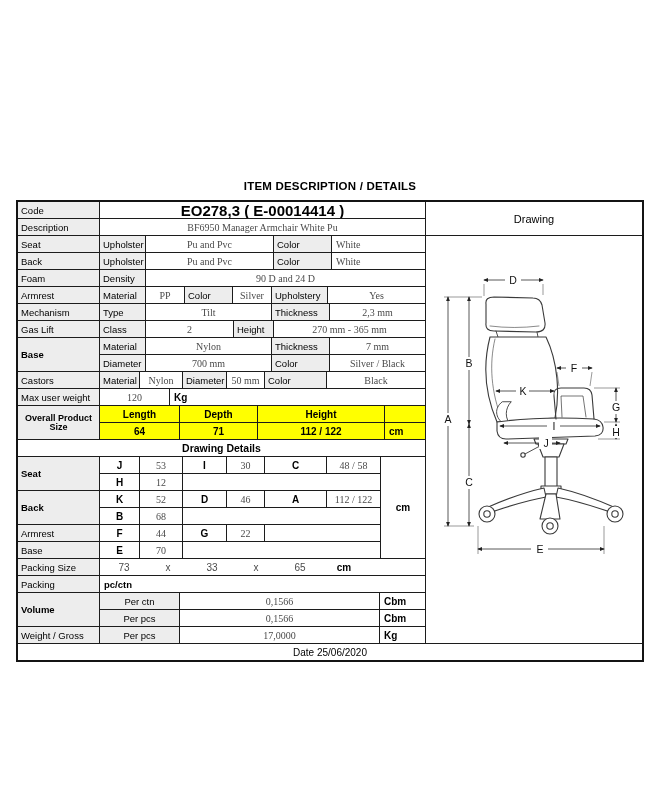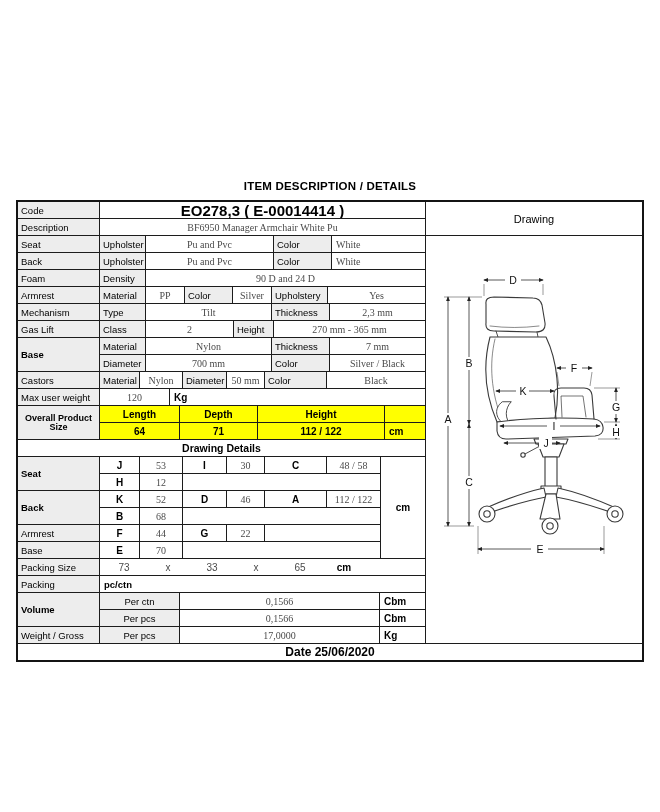--- a/index.html
+++ b/index.html
@@ -37,21 +37,21 @@
   .diml{width:362px;box-sizing:border-box;}
   .diml .grp:last-of-type{}
   .dimcm{width:45px;box-sizing:border-box;border-left:1px solid var(--grid);
          display:flex;align-items:center;justify-content:center;
          font-weight:bold;font-size:10px;}
   .ovlbl{flex-direction:column;justify-content:center;align-items:center;
          padding-left:0;font-size:9px;line-height:9px;text-align:center;}
   .ps{width:44px;text-align:center;display:inline-block;}
   .psc{justify-content:flex-start;padding-left:2px;color:var(--valtx);}
   .daterow{height:16px;border-top:1px solid var(--grid);display:flex;align-items:center;
-           justify-content:center;font-weight:bold;font-size:12px;}
+           justify-content:center;font-weight:normal;font-size:10px;}
   .dd{font-weight:bold;font-size:10.5px;color:#000;}
   svg text{font-family:"Liberation Sans",sans-serif;font-size:10.5px;fill:#111;}
 </style>
 </head>
 <body>
 
 <div class="title">ITEM DESCRIPTION / DETAILS</div>
 
 <div class="tbl">
   <div class="main">

